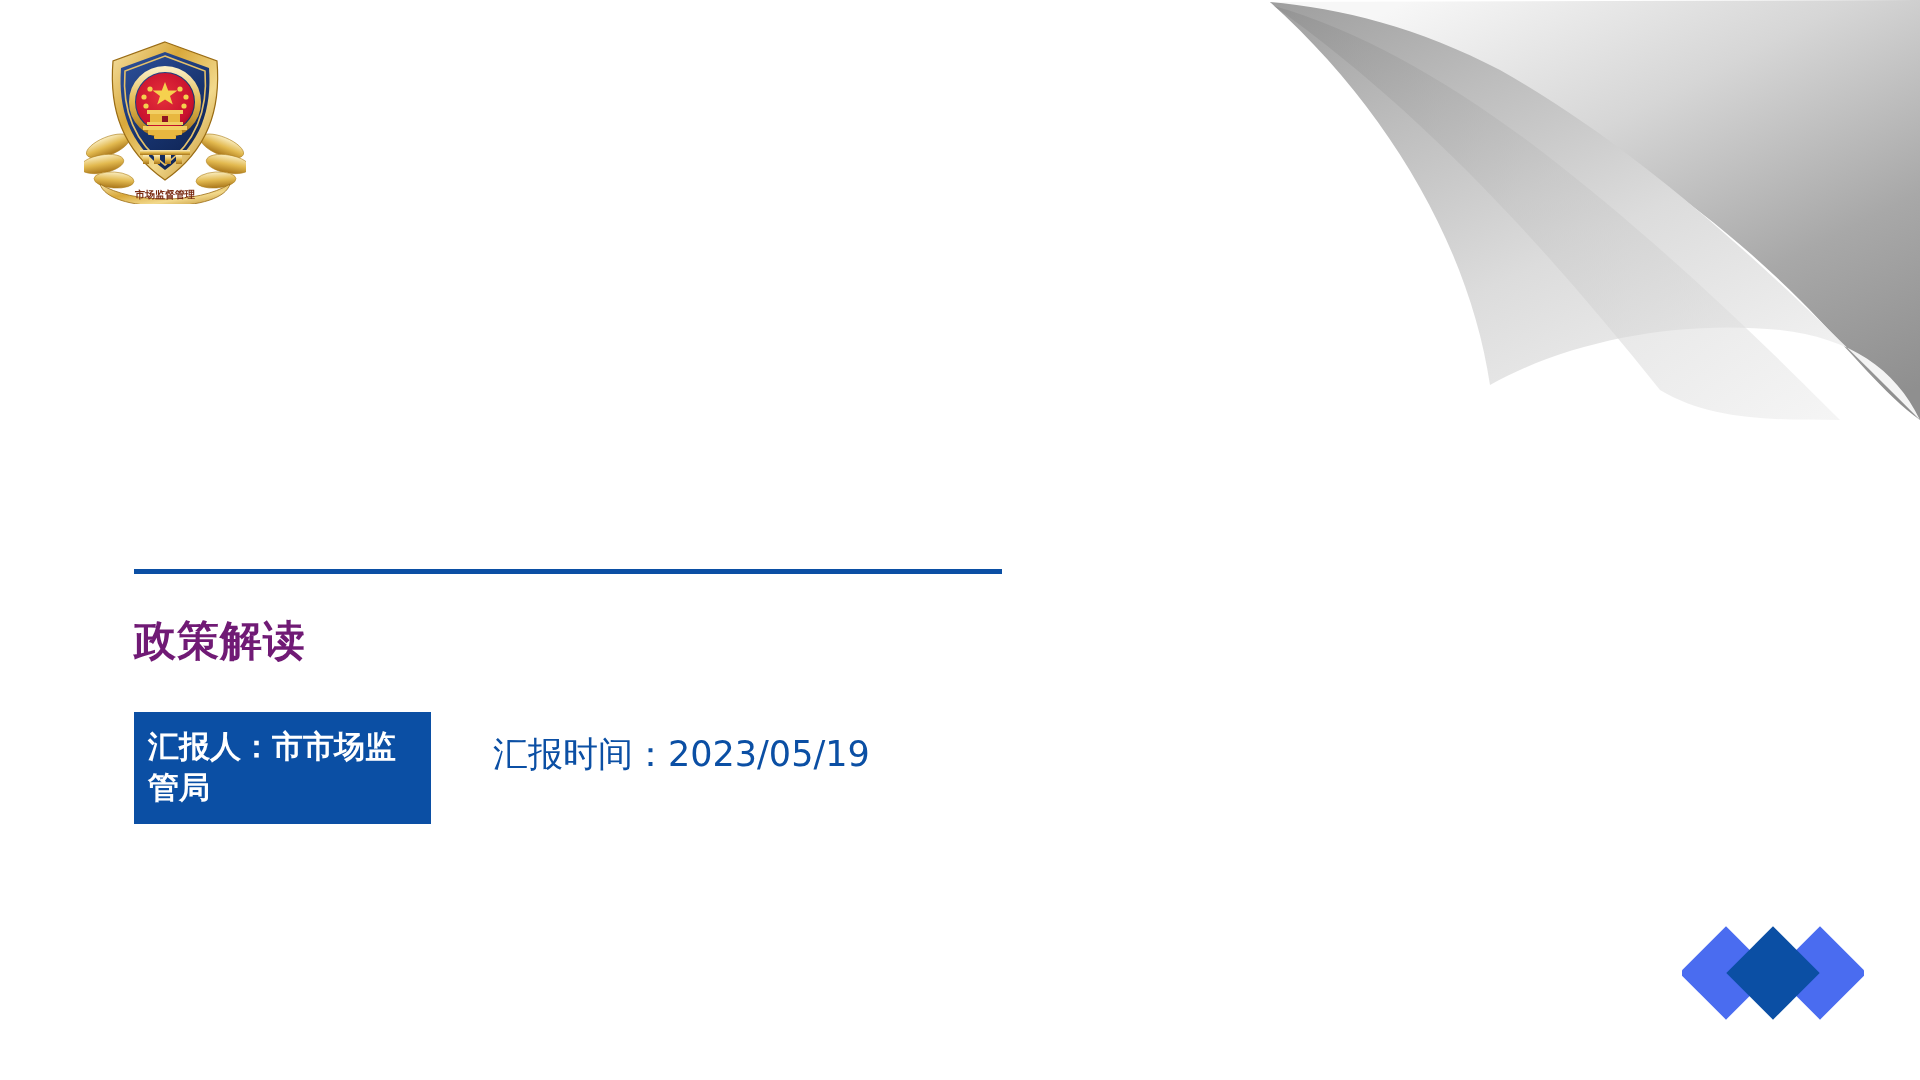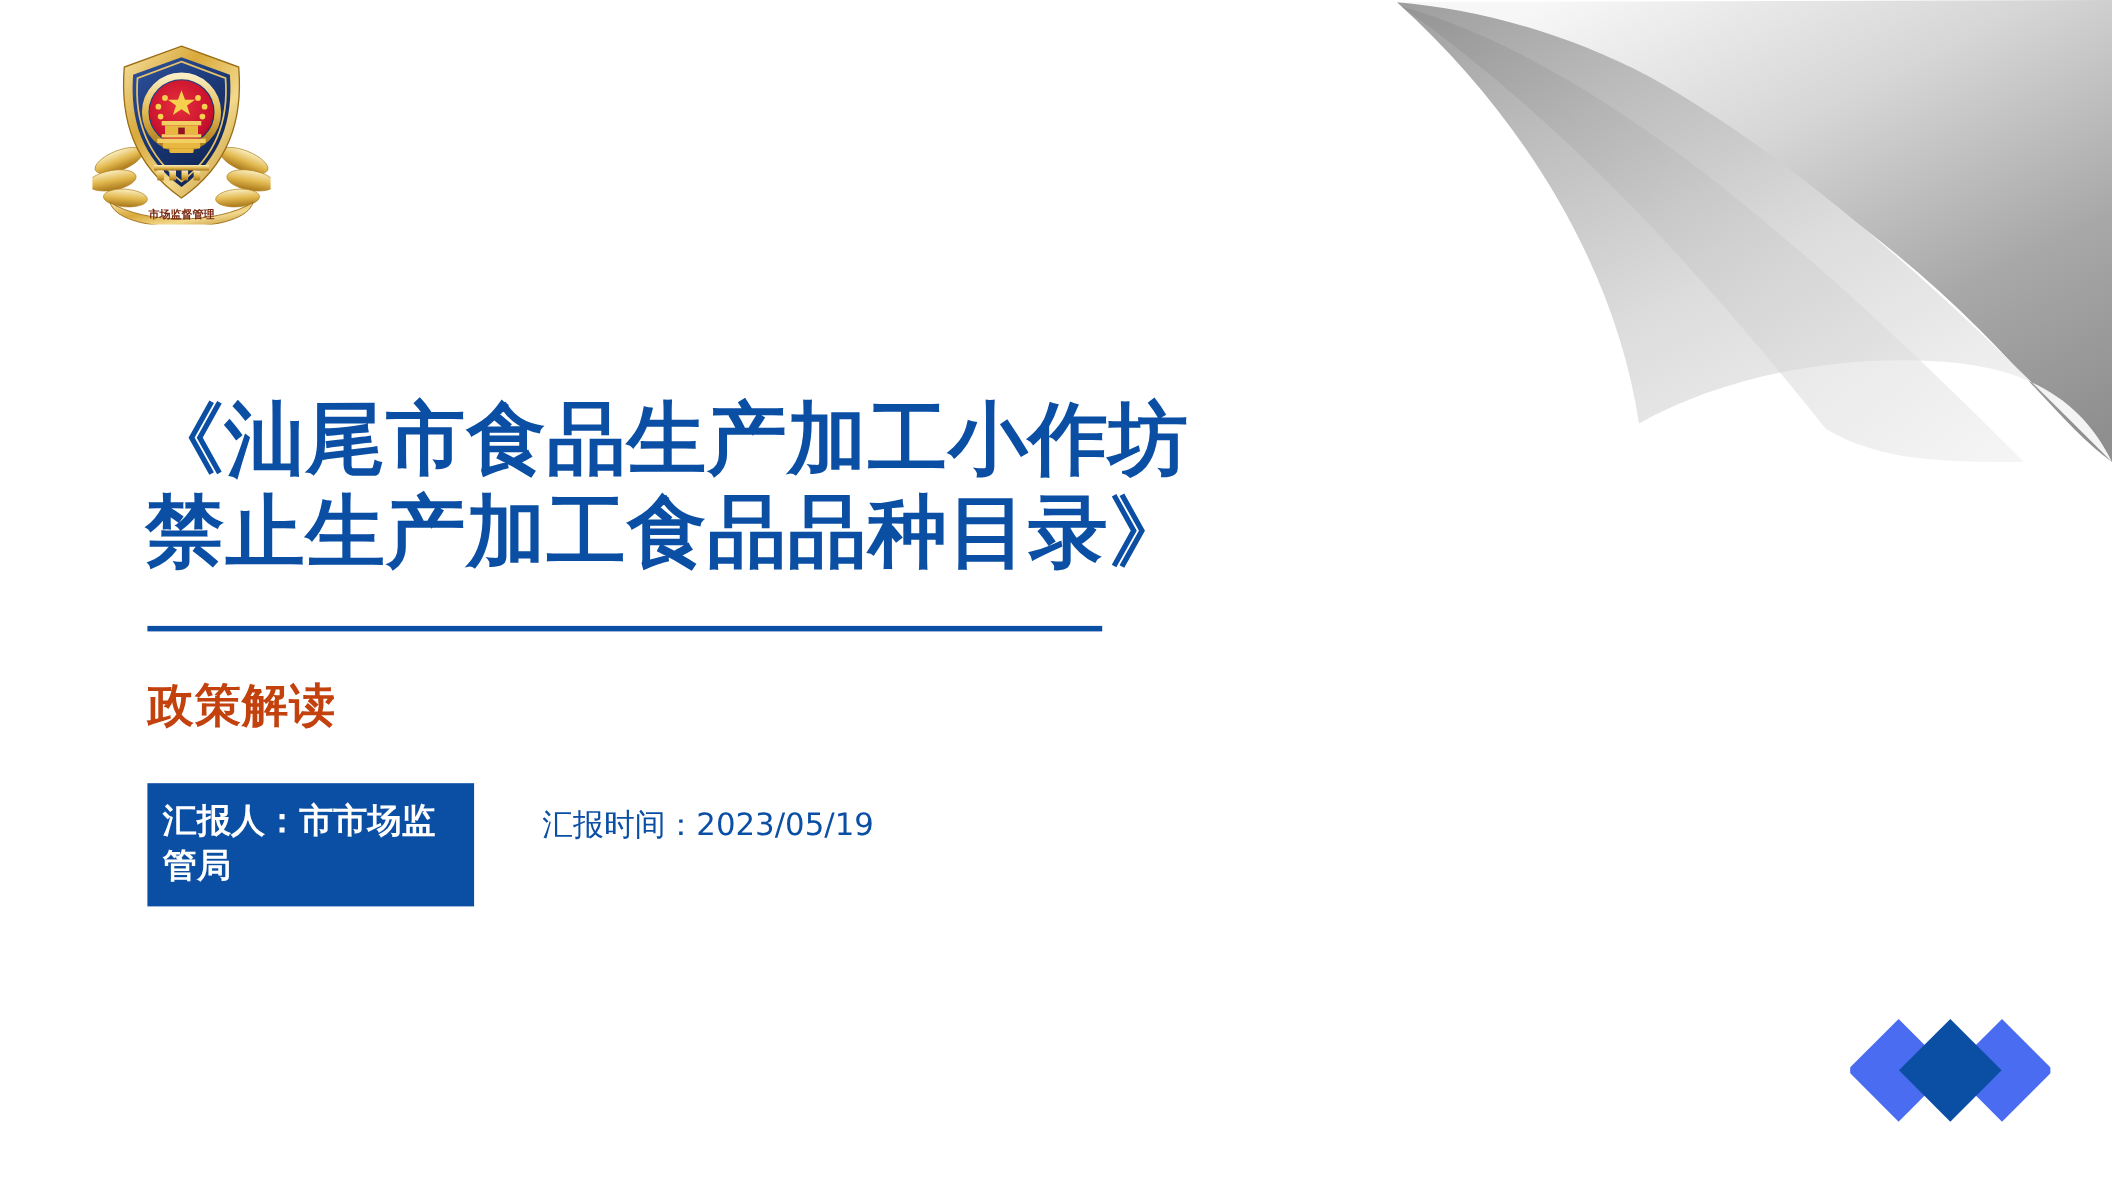--- a/index.html
+++ b/index.html
@@ -64,21 +64,21 @@
     top: 569px;
     width: 868px;
     height: 5px;
     background: #0B4FA4;
   }
 
   .subtitle {
     position: absolute;
     left: 134px;
     top: 613px;
-    color: #c2410c;
+    color: #701a75;
     font-size: 42px;
     font-weight: 700;
     letter-spacing: 1px;
     font-family: "DejaVu Sans", "Liberation Sans", sans-serif;
   }
 
   
   .meta-row {
     position: absolute;
     left: 134px;
@@ -94,21 +94,21 @@
     font-weight: 700;
     line-height: 1.32;
     padding: 14px 12px 16px 14px;
     box-sizing: border-box;
     font-family: "DejaVu Sans", "Liberation Sans", sans-serif;
   }
   .report-date {
     margin-left: 62px;
     margin-top: 19px;
     color: #0B4FA4;
-    font-size: 28px;
+    font-size: 35px;
     font-weight: 400;
     white-space: nowrap;
     font-family: "DejaVu Sans", "Liberation Sans", sans-serif;
   }
 
   
   .diamond-mark {
     position: absolute;
     right: 56px;
     bottom: 46px;
@@ -230,24 +230,20 @@
         <rect x="70" y="121" width="6" height="9"></rect>
         <rect x="81" y="121" width="6" height="9"></rect>
         <rect x="92" y="121" width="6" height="9"></rect>
       </g>
 
       <path d="M16 150 C48 170 114 170 146 150 C142 164 116 172 81 172 C46 172 20 164 16 150 Z" fill="url(#goldG)" stroke="#9A6C14" stroke-width="0.8"></path>
       <text x="81" y="164" text-anchor="middle" font-family="'DejaVu Sans','Liberation Sans',sans-serif" font-size="10" font-weight="700" fill="#7A2B12">市场监督管理</text>
     </svg>
   </div>
 
-  <div class="title-block">
-    <div class="title-line">《汕尾市食品生产加工小作坊</div>
-    <div class="title-line">禁止生产加工食品品种目录》</div>
-  </div>
 
   <div class="divider"></div>
 
   <div class="subtitle">政策解读</div>
 
   <div class="meta-row">
     <div class="presenter-box">汇报人：市市场监管局</div>
     <div class="report-date">汇报时间：2023/05/19</div>
   </div>
 

